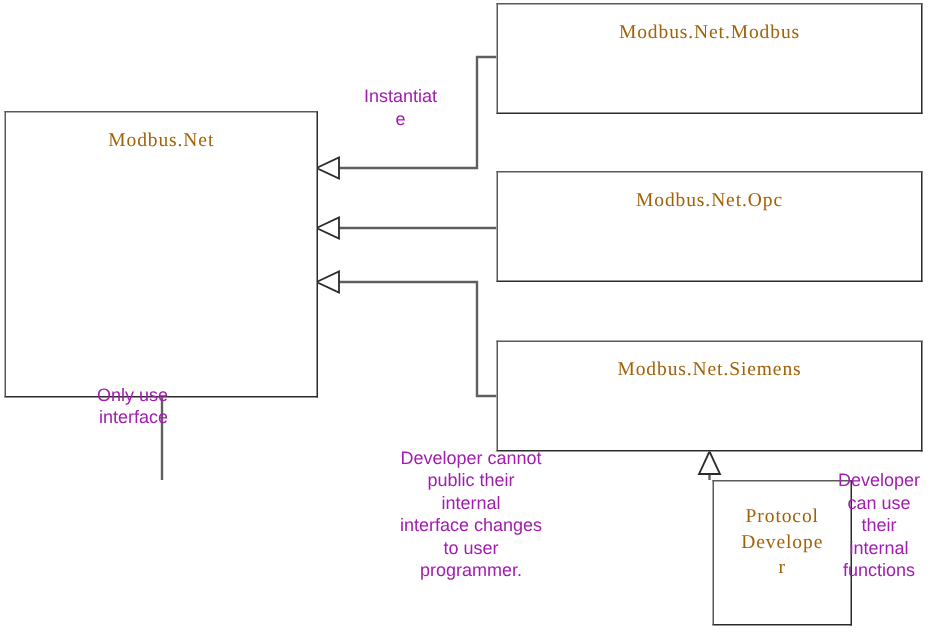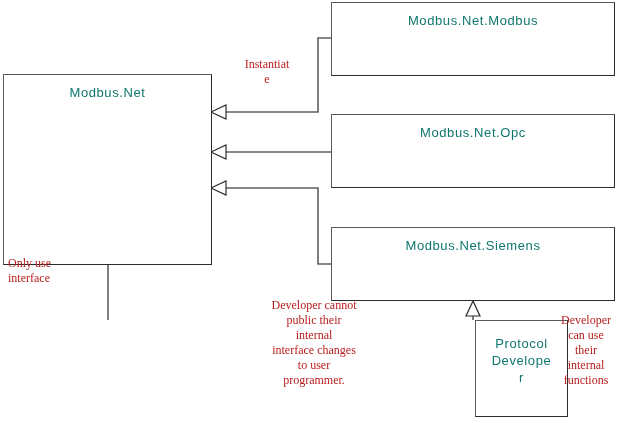--- a/index.html
+++ b/index.html
@@ -21,40 +21,40 @@
     background: #ffffff;
     border: 1px solid #5a5a5a;
     border-right-color: #2b2b2b;
     border-bottom-color: #2b2b2b;
   }
   .uml-box .title {
     position: absolute;
     left: 0;
     right: 0;
     text-align: center;
-    font-family: Liberation Sans, sans-serif;
+    font-family: Liberation Serif, serif;
     font-size: 13px;
-    color: #0f766e;
+    color: #a16207;
     letter-spacing: 0.6px;
     line-height: 17px;
     white-space: pre-line;
   }
   .box-title-top { top: 9px; }
   .box-title-mid { top: 14px; }
 
   .note {
     position: absolute;
-    font-family: Liberation Serif, serif;
+    font-family: Liberation Sans, sans-serif;
     font-size: 12px;
     line-height: 15px;
-    color: #b91c1c;
+    color: #a21caf;
     text-align: center;
     white-space: pre-line;
   }
-  .note.left-note { text-align: left; }
+  .note.left-note { text-align: right; }
 
   svg.wires {
     position: absolute;
     left: 0;
     top: 0;
     width: 624px;
     height: 423px;
     overflow: visible;
   }
   svg.wires path, svg.wires line {

